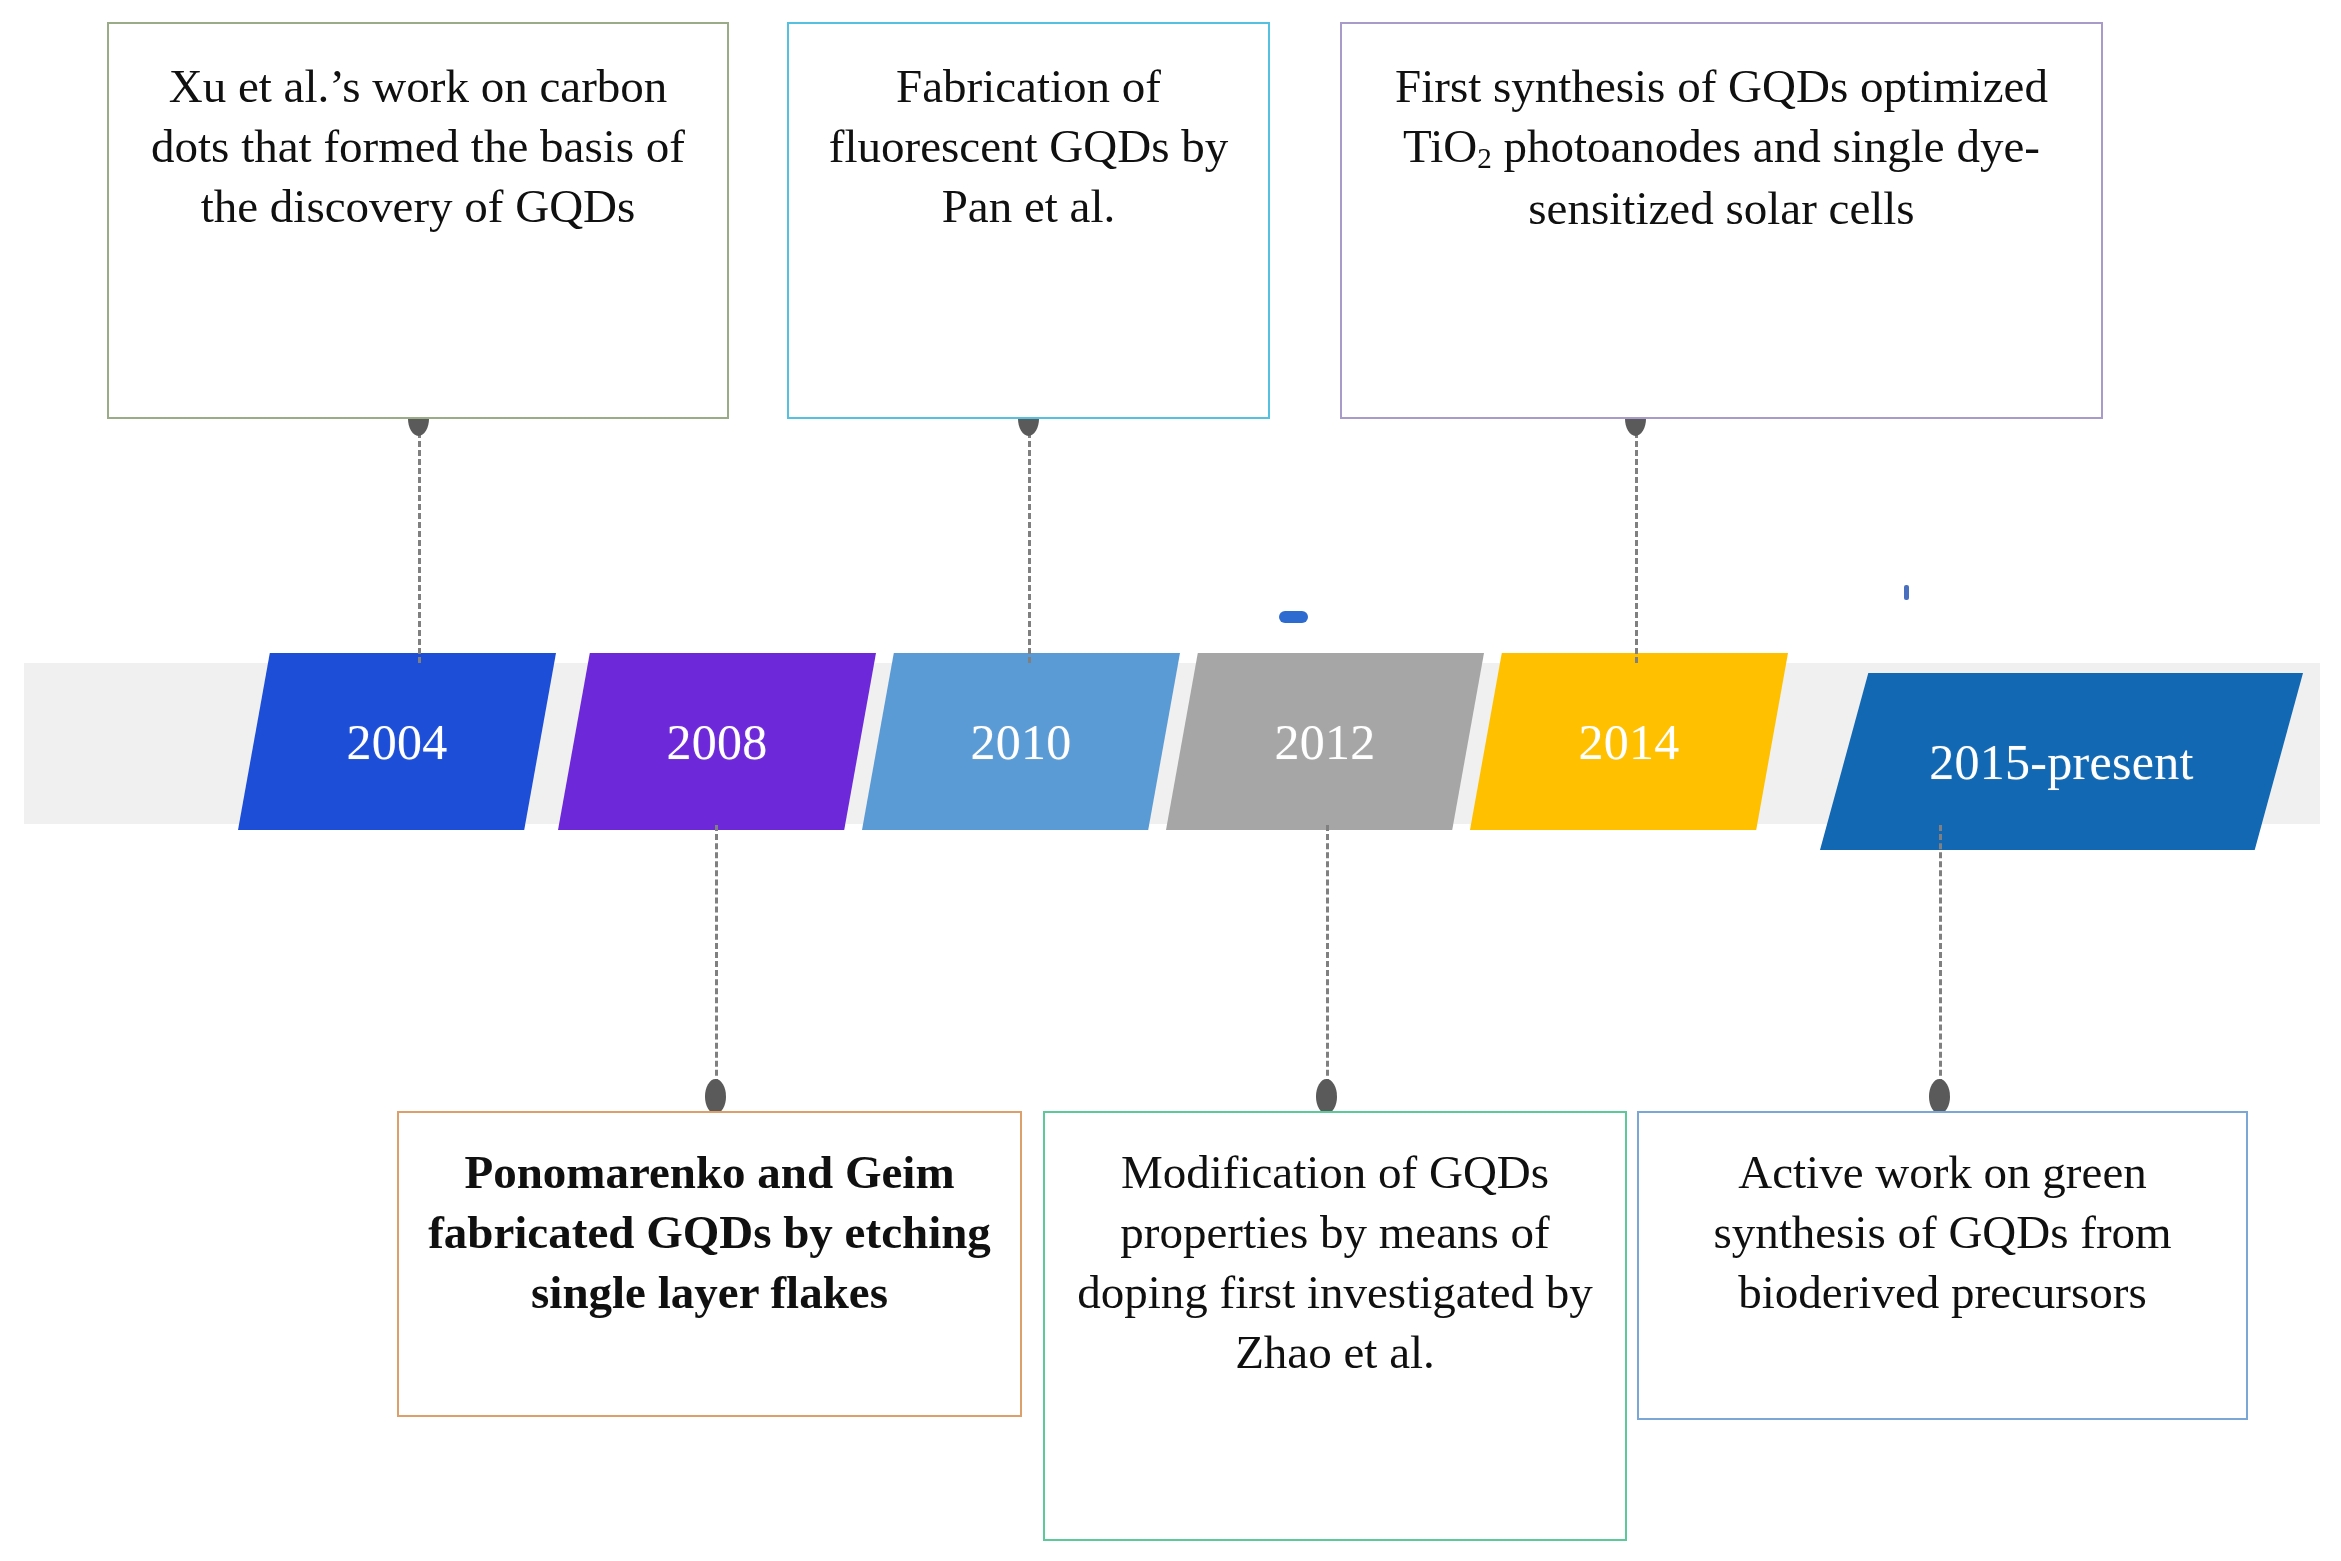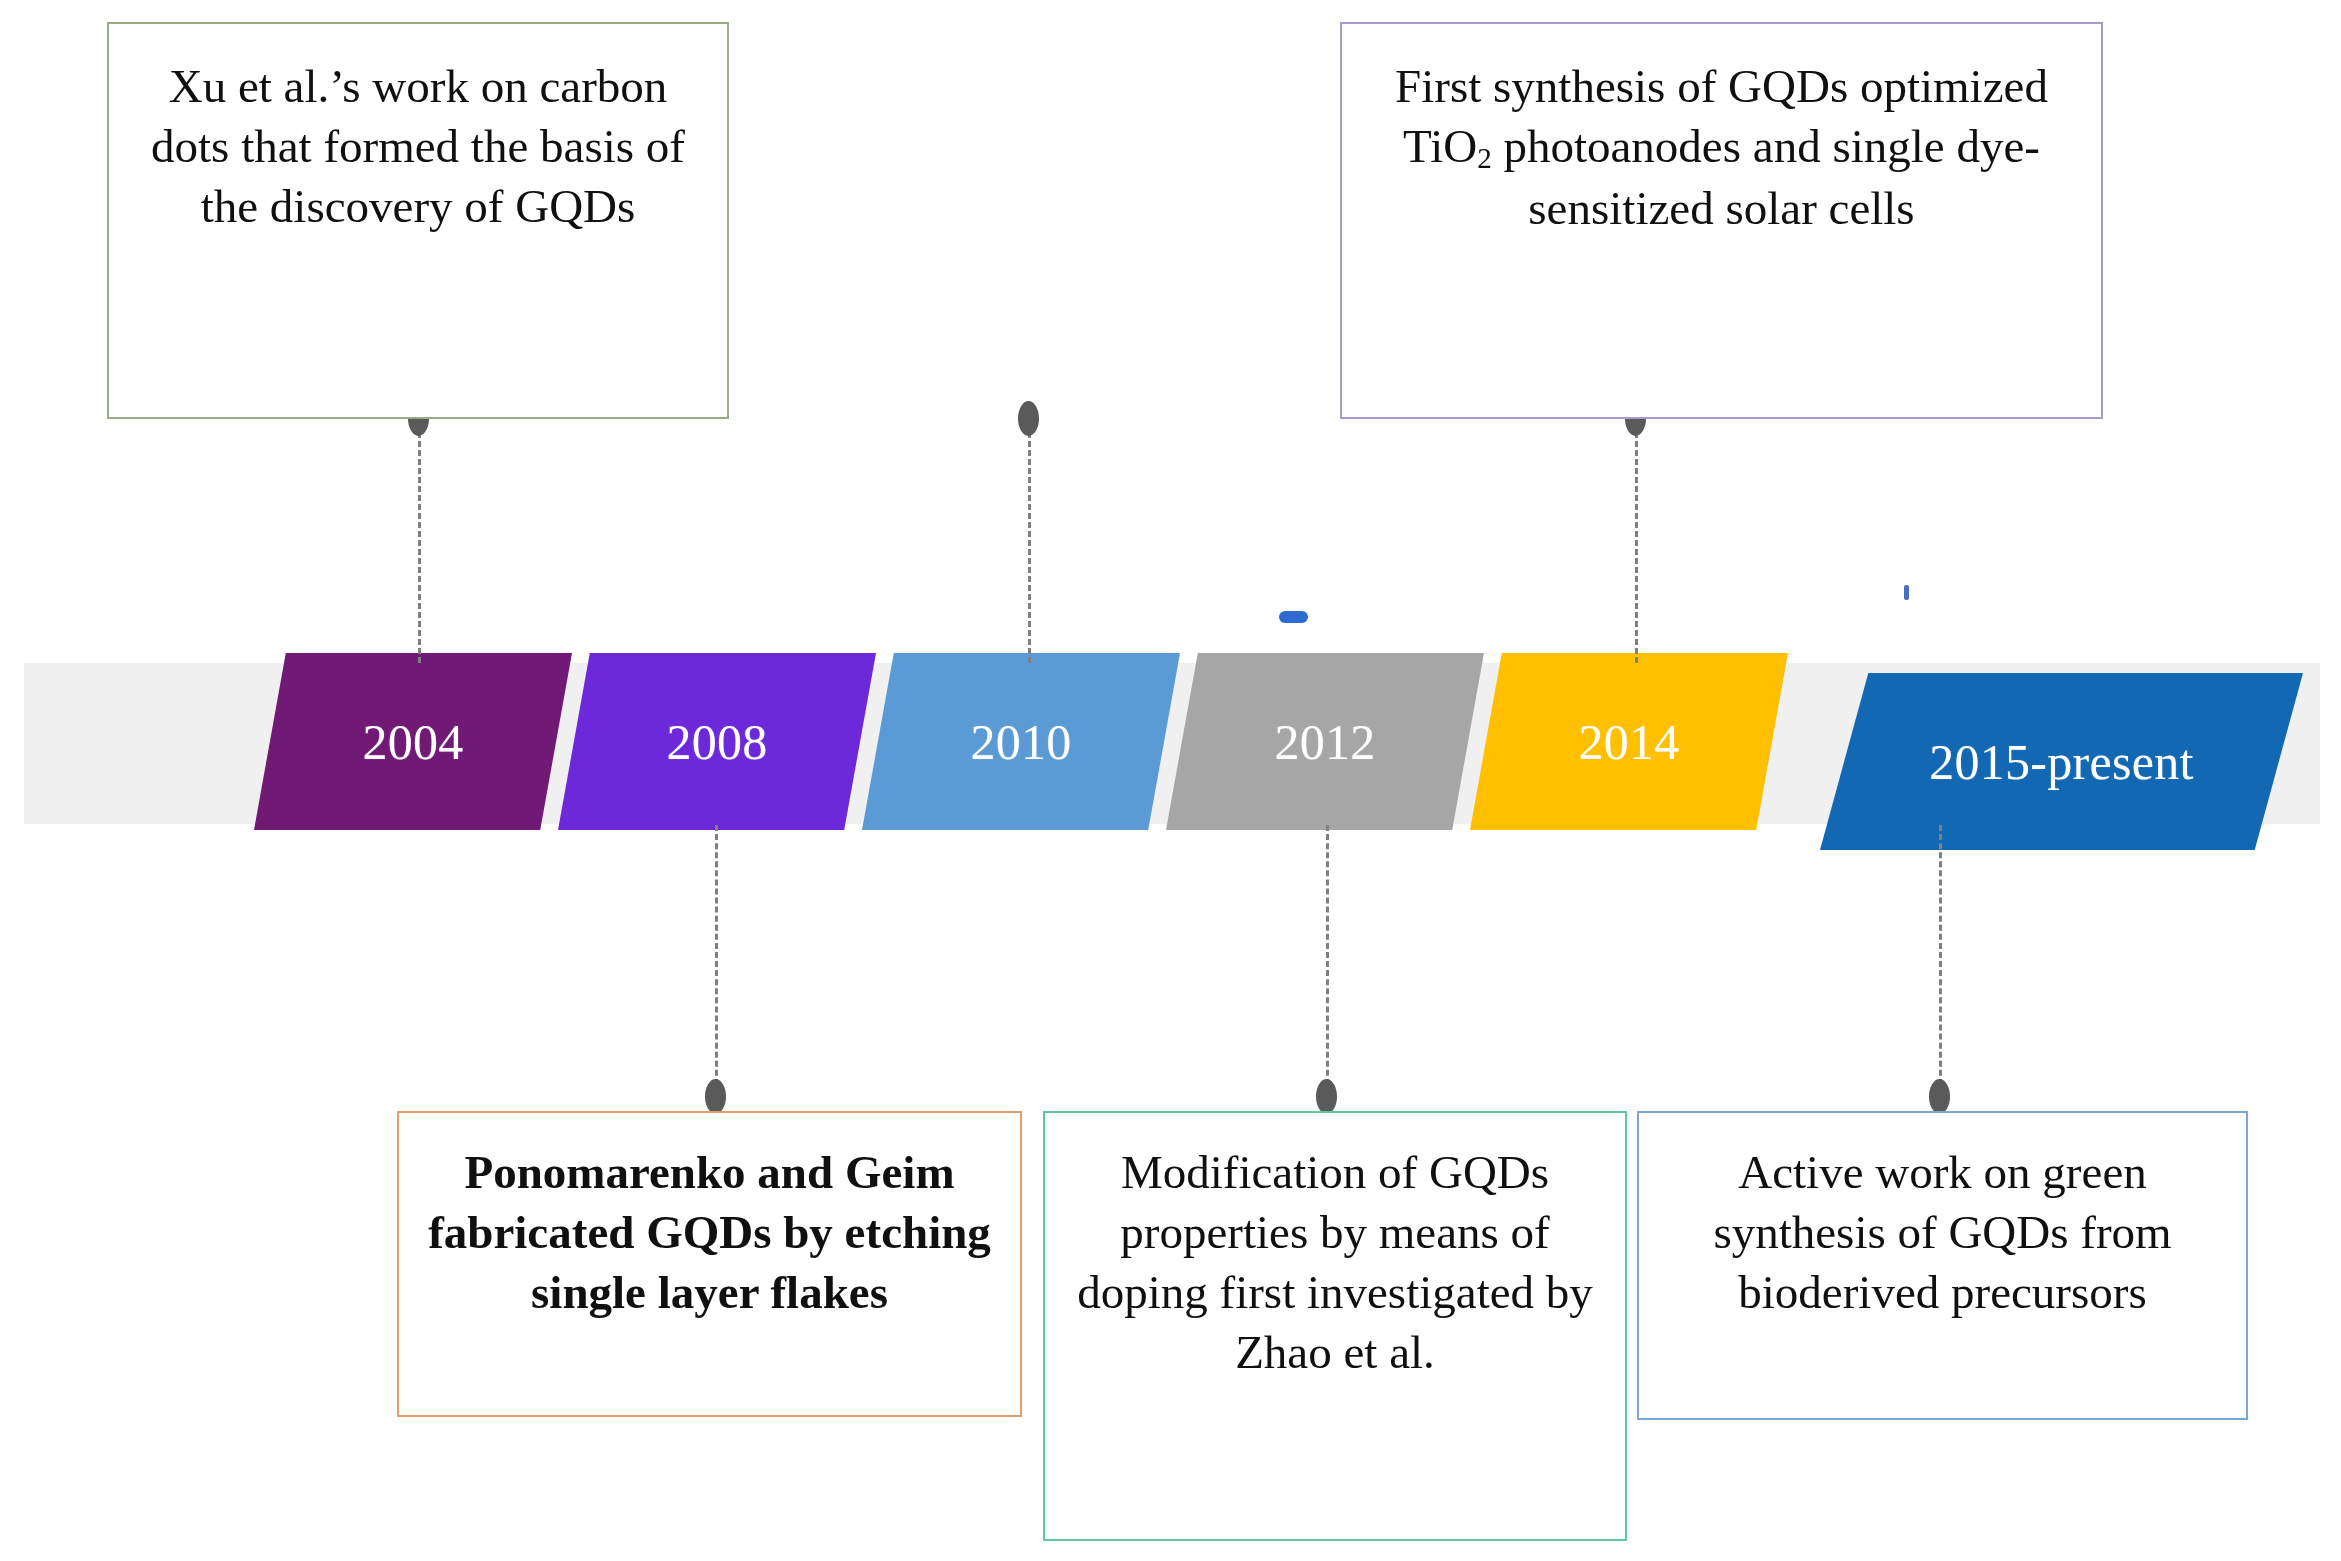--- a/index.html
+++ b/index.html
@@ -30,21 +30,21 @@
     justify-content:center;
     color:#ffffff;
     font-size:50px;
     line-height:1;
     letter-spacing:0.3px;
     -webkit-clip-path:polygon(10% 0,100% 0,90% 100%,0% 100%);
     clip-path:polygon(10% 0,100% 0,90% 100%,0% 100%);
     white-space:nowrap;
     text-shadow:0 0 1.4px rgba(255,255,255,.25);
   }
-  .era-0{left:254px;width:318px;background:#701a75;}
+  .era-0{left:238px;width:318px;background:#1d4ed8;}
   .era-1{left:558px;width:318px;background:#6d28d9;}
   .era-2{left:862px;width:318px;background:#5B9BD5;text-align:center;}
   .era-3{left:1166px;width:318px;background:#A6A6A6;}
   .era-4{left:1470px;width:318px;background:#FFC000;}
   .era-5{left:1820px;width:483px;background:#1268B3;margin-top:20px;}
   .era-5 .era-label{font-size:50px;}
 
   
   .event-box{
     position:absolute;
@@ -154,20 +154,23 @@
   <div class="dash-line" style="left:1326px;top:825px;height:269px;"></div>
   <div class="node-dot" style="left:1326px;top:1079px;"></div>
 
   <div class="dash-line" style="left:1939px;top:825px;height:269px;"></div>
   <div class="node-dot" style="left:1939px;top:1079px;"></div>
 
   <div class="event-box box-t0">
     <span class="txt">Xu et al.’s work on carbon dots that formed the basis of the discovery of GQDs</span>
   </div>
 
+  <div class="event-box box-t1">
+    <span class="txt">Fabrication of fluorescent GQDs by Pan et al.</span>
+  </div>
 
   <div class="event-box box-t2">
     <span class="txt"><span>First synthesis of GQDs optimized TiO</span><sub>2</sub><span> photoanodes and single dye-sensitized solar cells</span></span>
   </div>
 
   <div class="event-box box-b0">
     <span class="txt">Ponomarenko and Geim fabricated GQDs by etching single layer flakes</span>
   </div>
 
   <div class="event-box box-b1">

